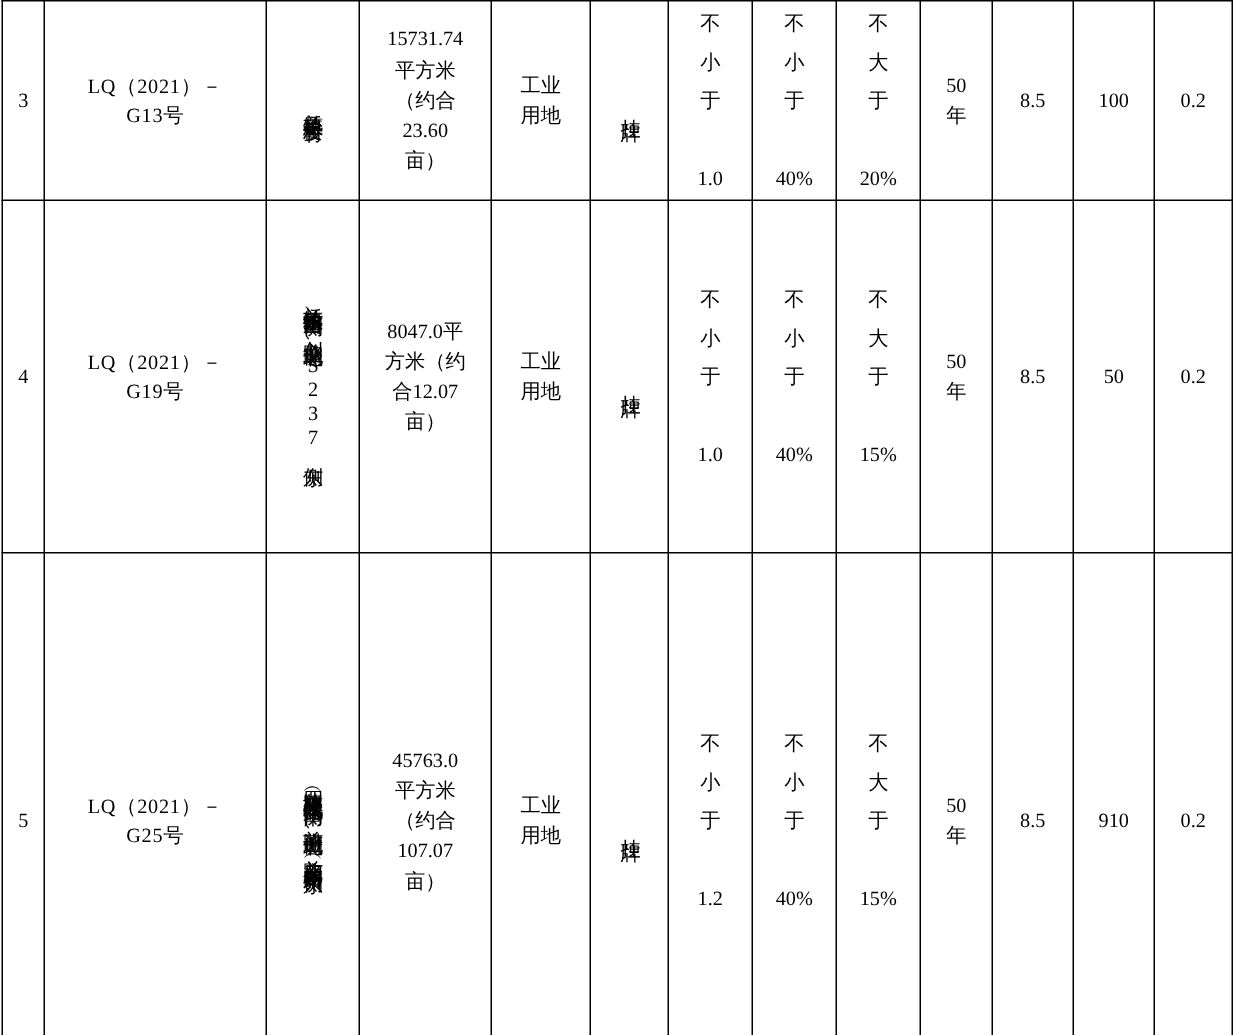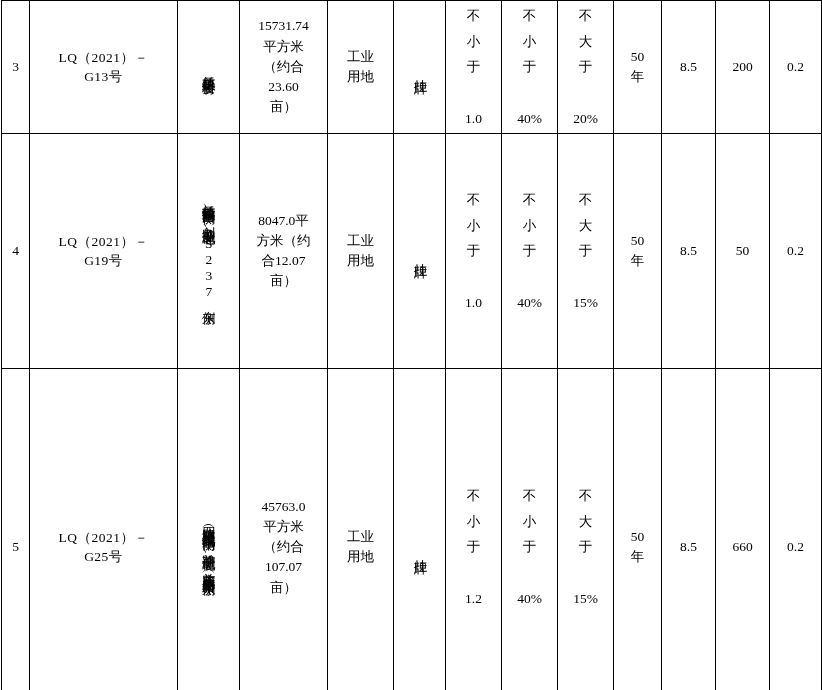--- a/index.html
+++ b/index.html
@@ -141,21 +141,21 @@
         <td>
             <span class="small-word">不
 大
 于
 
 20%</span>
           </td>
         <td><span class="year-cell">50
 年</span></td>
         <td><span class="num-cell">8.5</span></td>
-        <td><span class="num-cell">200</span></td>
+        <td><span class="num-cell">100</span></td>
         <td><span class="num-cell">0.2</span></td>
       </tr>
       <tr class="r2">
         <td><span class="num-cell">4</span></td>
         <td><span class="code-cell">LQ（2021）－
 G19号</span></td>
         <td class="cell-loc"><span class="vertical">单桥镇致富路西侧、创业路北侧、S237东侧</span></td>
         <td><span class="area-cell">8047.0平
 方米（约
 合12.07
@@ -220,18 +220,18 @@
         <td>
             <span class="small-word">不
 大
 于
 
 15%</span>
           </td>
         <td><span class="year-cell">50
 年</span></td>
         <td><span class="num-cell">8.5</span></td>
-        <td><span class="num-cell">660</span></td>
+        <td><span class="num-cell">910</span></td>
         <td><span class="num-cell">0.2</span></td>
       </tr>
     </tbody>
   </table>
 </div>
 
 </body></html>

